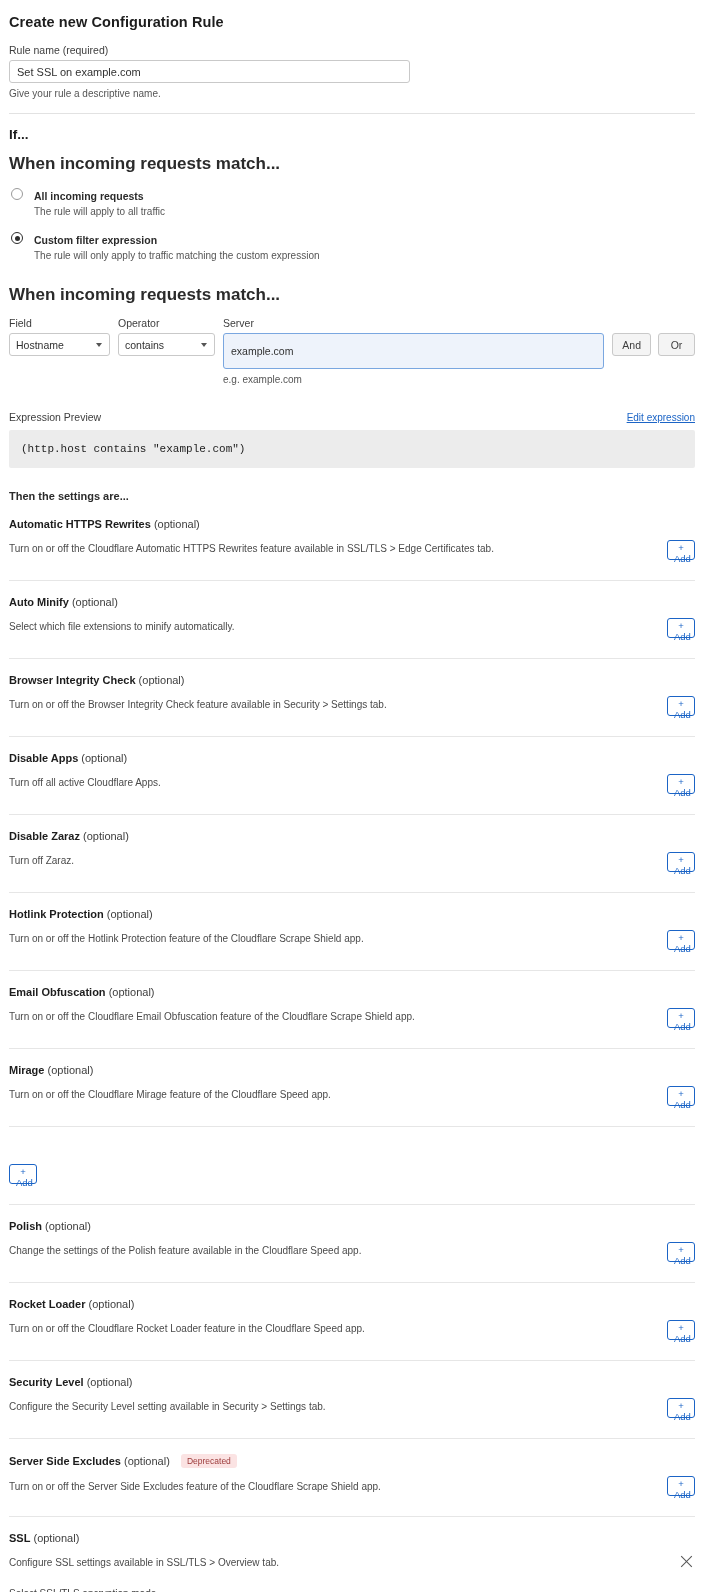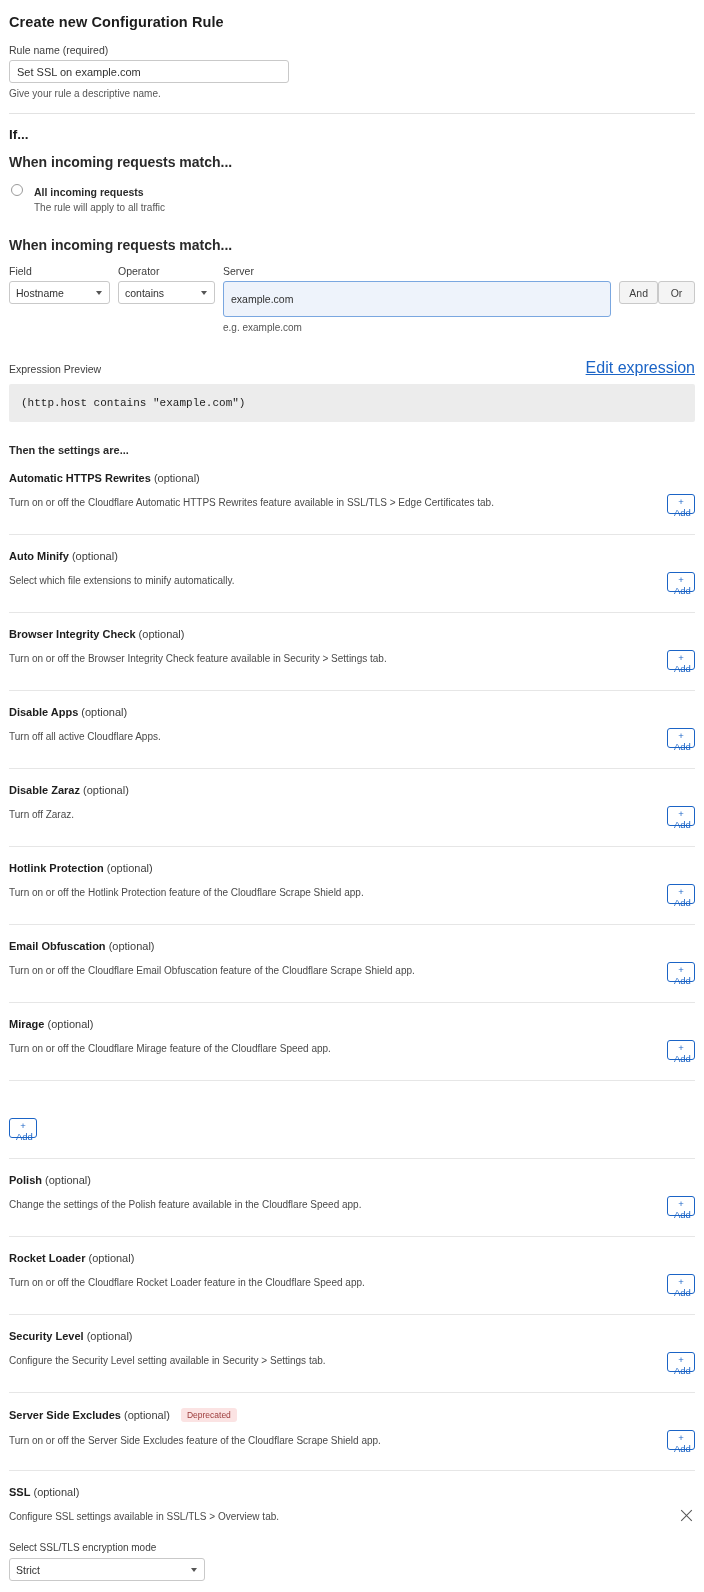--- a/index.html
+++ b/index.html
@@ -25,21 +25,21 @@
     margin: 4px 0 14px 0;
     letter-spacing: 0.1px;
   }
   .field-label {
     font-size: 10.5px;
     color: #3d3d3d;
     margin-bottom: 4px;
   }
   .text-input {
     display: block;
-    width: 280px;
+    width: 401px;
     height: 23px;
     border: 1px solid #c9c9c9;
     border-radius: 3px;
     padding: 2px 7px;
     font-size: 11px;
     font-family: "Liberation Sans", sans-serif;
     color: #313131;
     background: #fff;
     outline: none;
   }
@@ -53,21 +53,21 @@
     border-top: 1px solid #e2e2e2;
     margin: 14px 0 0 0;
   }
   .section-heading {
     font-size: 13.5px;
     font-weight: bold;
     color: #1d1d1d;
     margin: 13px 0 12px 0;
   }
   .sub-heading {
-    font-size: 14px;
+    font-size: 17px;
     font-weight: bold;
     color: #2b2b2b;
     margin: 0 0 12px 0;
   }
   .radio-row {
     display: flex;
     align-items: flex-start;
     margin-bottom: 13px;
   }
   .radio {
@@ -151,20 +151,21 @@
     padding: 2px 7px;
     outline: none;
   }
   .value-hint {
     font-size: 10px;
     color: #555;
     margin-top: 5px;
   }
   .andor {
     display: flex;
+    gap: 7px;
     padding-top: 0;
   }
   .btn-gray {
     height: 23px;
     min-width: 37px;
     border: 1px solid #c9c9c9;
     border-radius: 3px;
     background: #f4f4f4;
     font-size: 10.5px;
     color: #3d3d3d;
@@ -176,21 +177,21 @@
     display: flex;
     justify-content: space-between;
     align-items: baseline;
     margin: 26px 0 7px 0;
   }
   .preview-label {
     font-size: 10.5px;
     color: #3d3d3d;
   }
   .edit-expression {
-    font-size: 16px;
+    font-size: 10px;
     color: #1b64c6;
     text-decoration: underline;
     cursor: pointer;
   }
   .preview-box {
     background: #ececec;
     border-radius: 2px;
     padding: 13px 12px;
     font-family: "Liberation Mono", monospace;
     font-size: 11px;
@@ -296,20 +297,27 @@
   <div class="sub-heading">When incoming requests match...</div>
 
   <div class="radio-row">
     <span class="radio"></span>
     <span class="radio-text">
       <span class="radio-title">All incoming requests</span>
       <div class="radio-desc">The rule will apply to all traffic</div>
     </span>
   </div>
 
+  <div class="radio-row">
+    <span class="radio checked"></span>
+    <span class="radio-text">
+      <span class="radio-title">Custom filter expression</span>
+      <div class="radio-desc">The rule will only apply to traffic matching the custom expression</div>
+    </span>
+  </div>
 
   <div class="sub-heading" style="margin-top:24px;">When incoming requests match...</div>
 
   <div class="expr-row">
     <div class="expr-col col-field">
       <div class="field-label">Field</div>
       <div class="select">
         <span>Hostname</span>
         <span class="caret"></span>
       </div>

